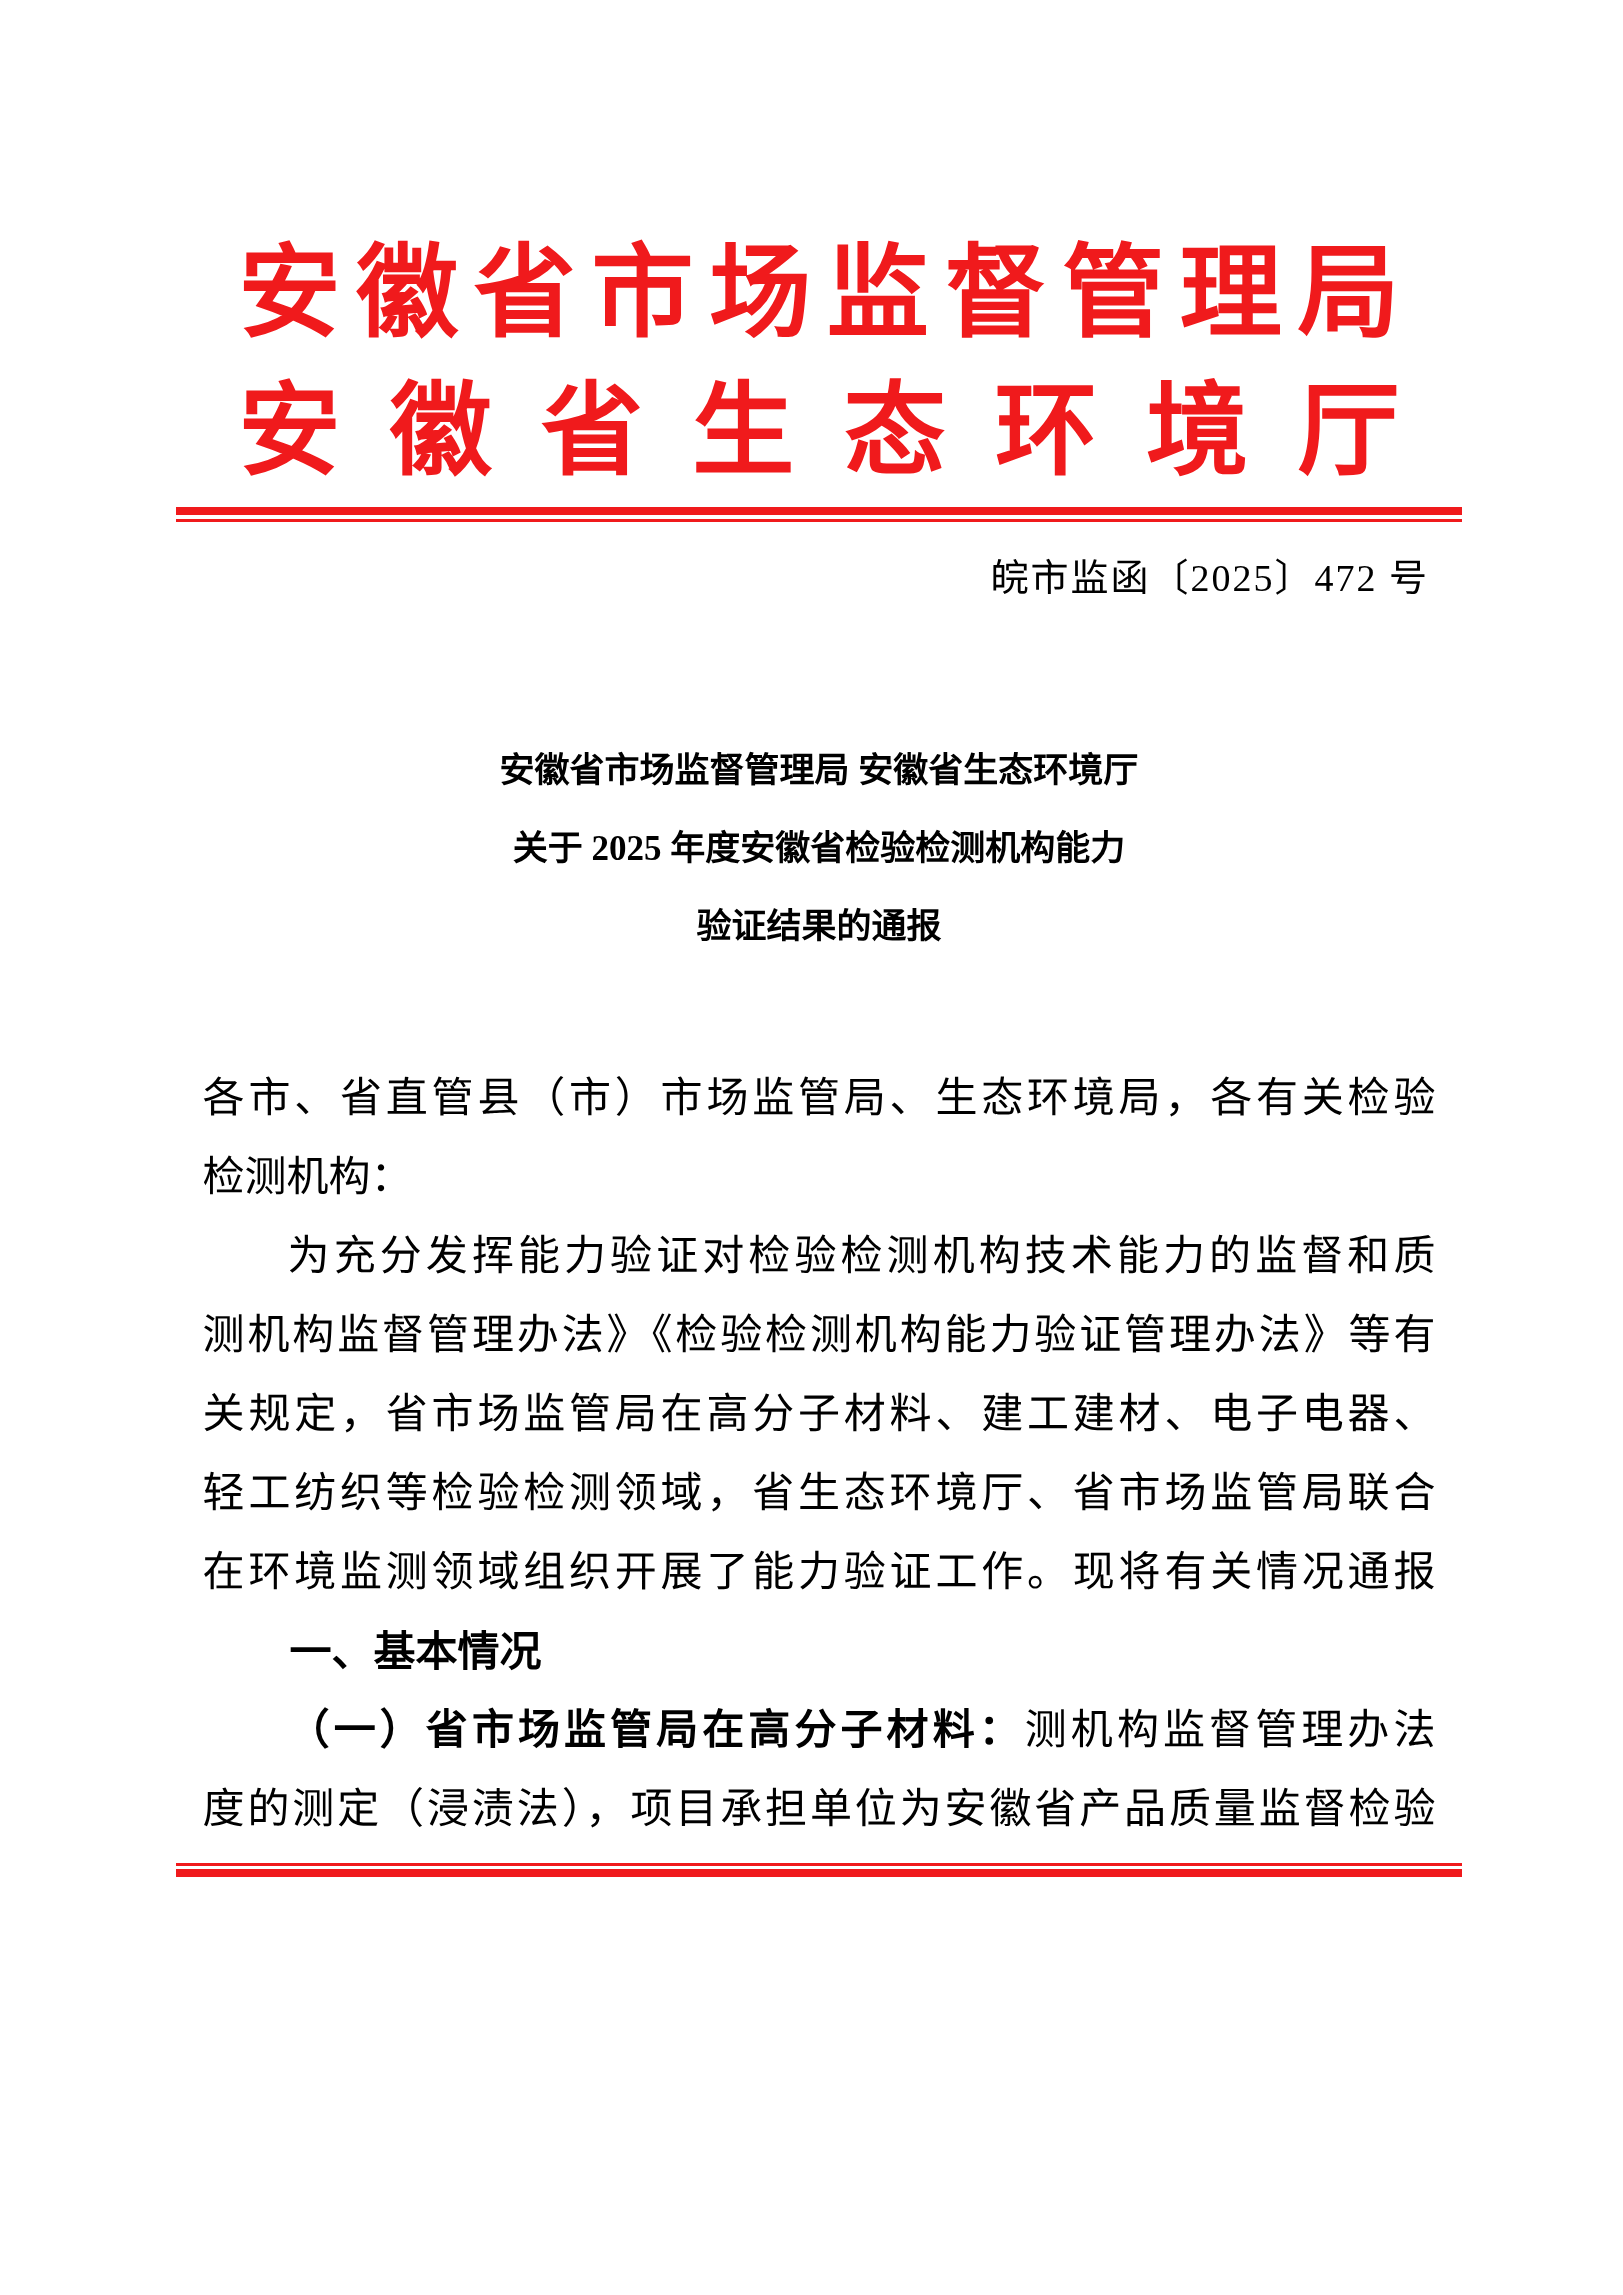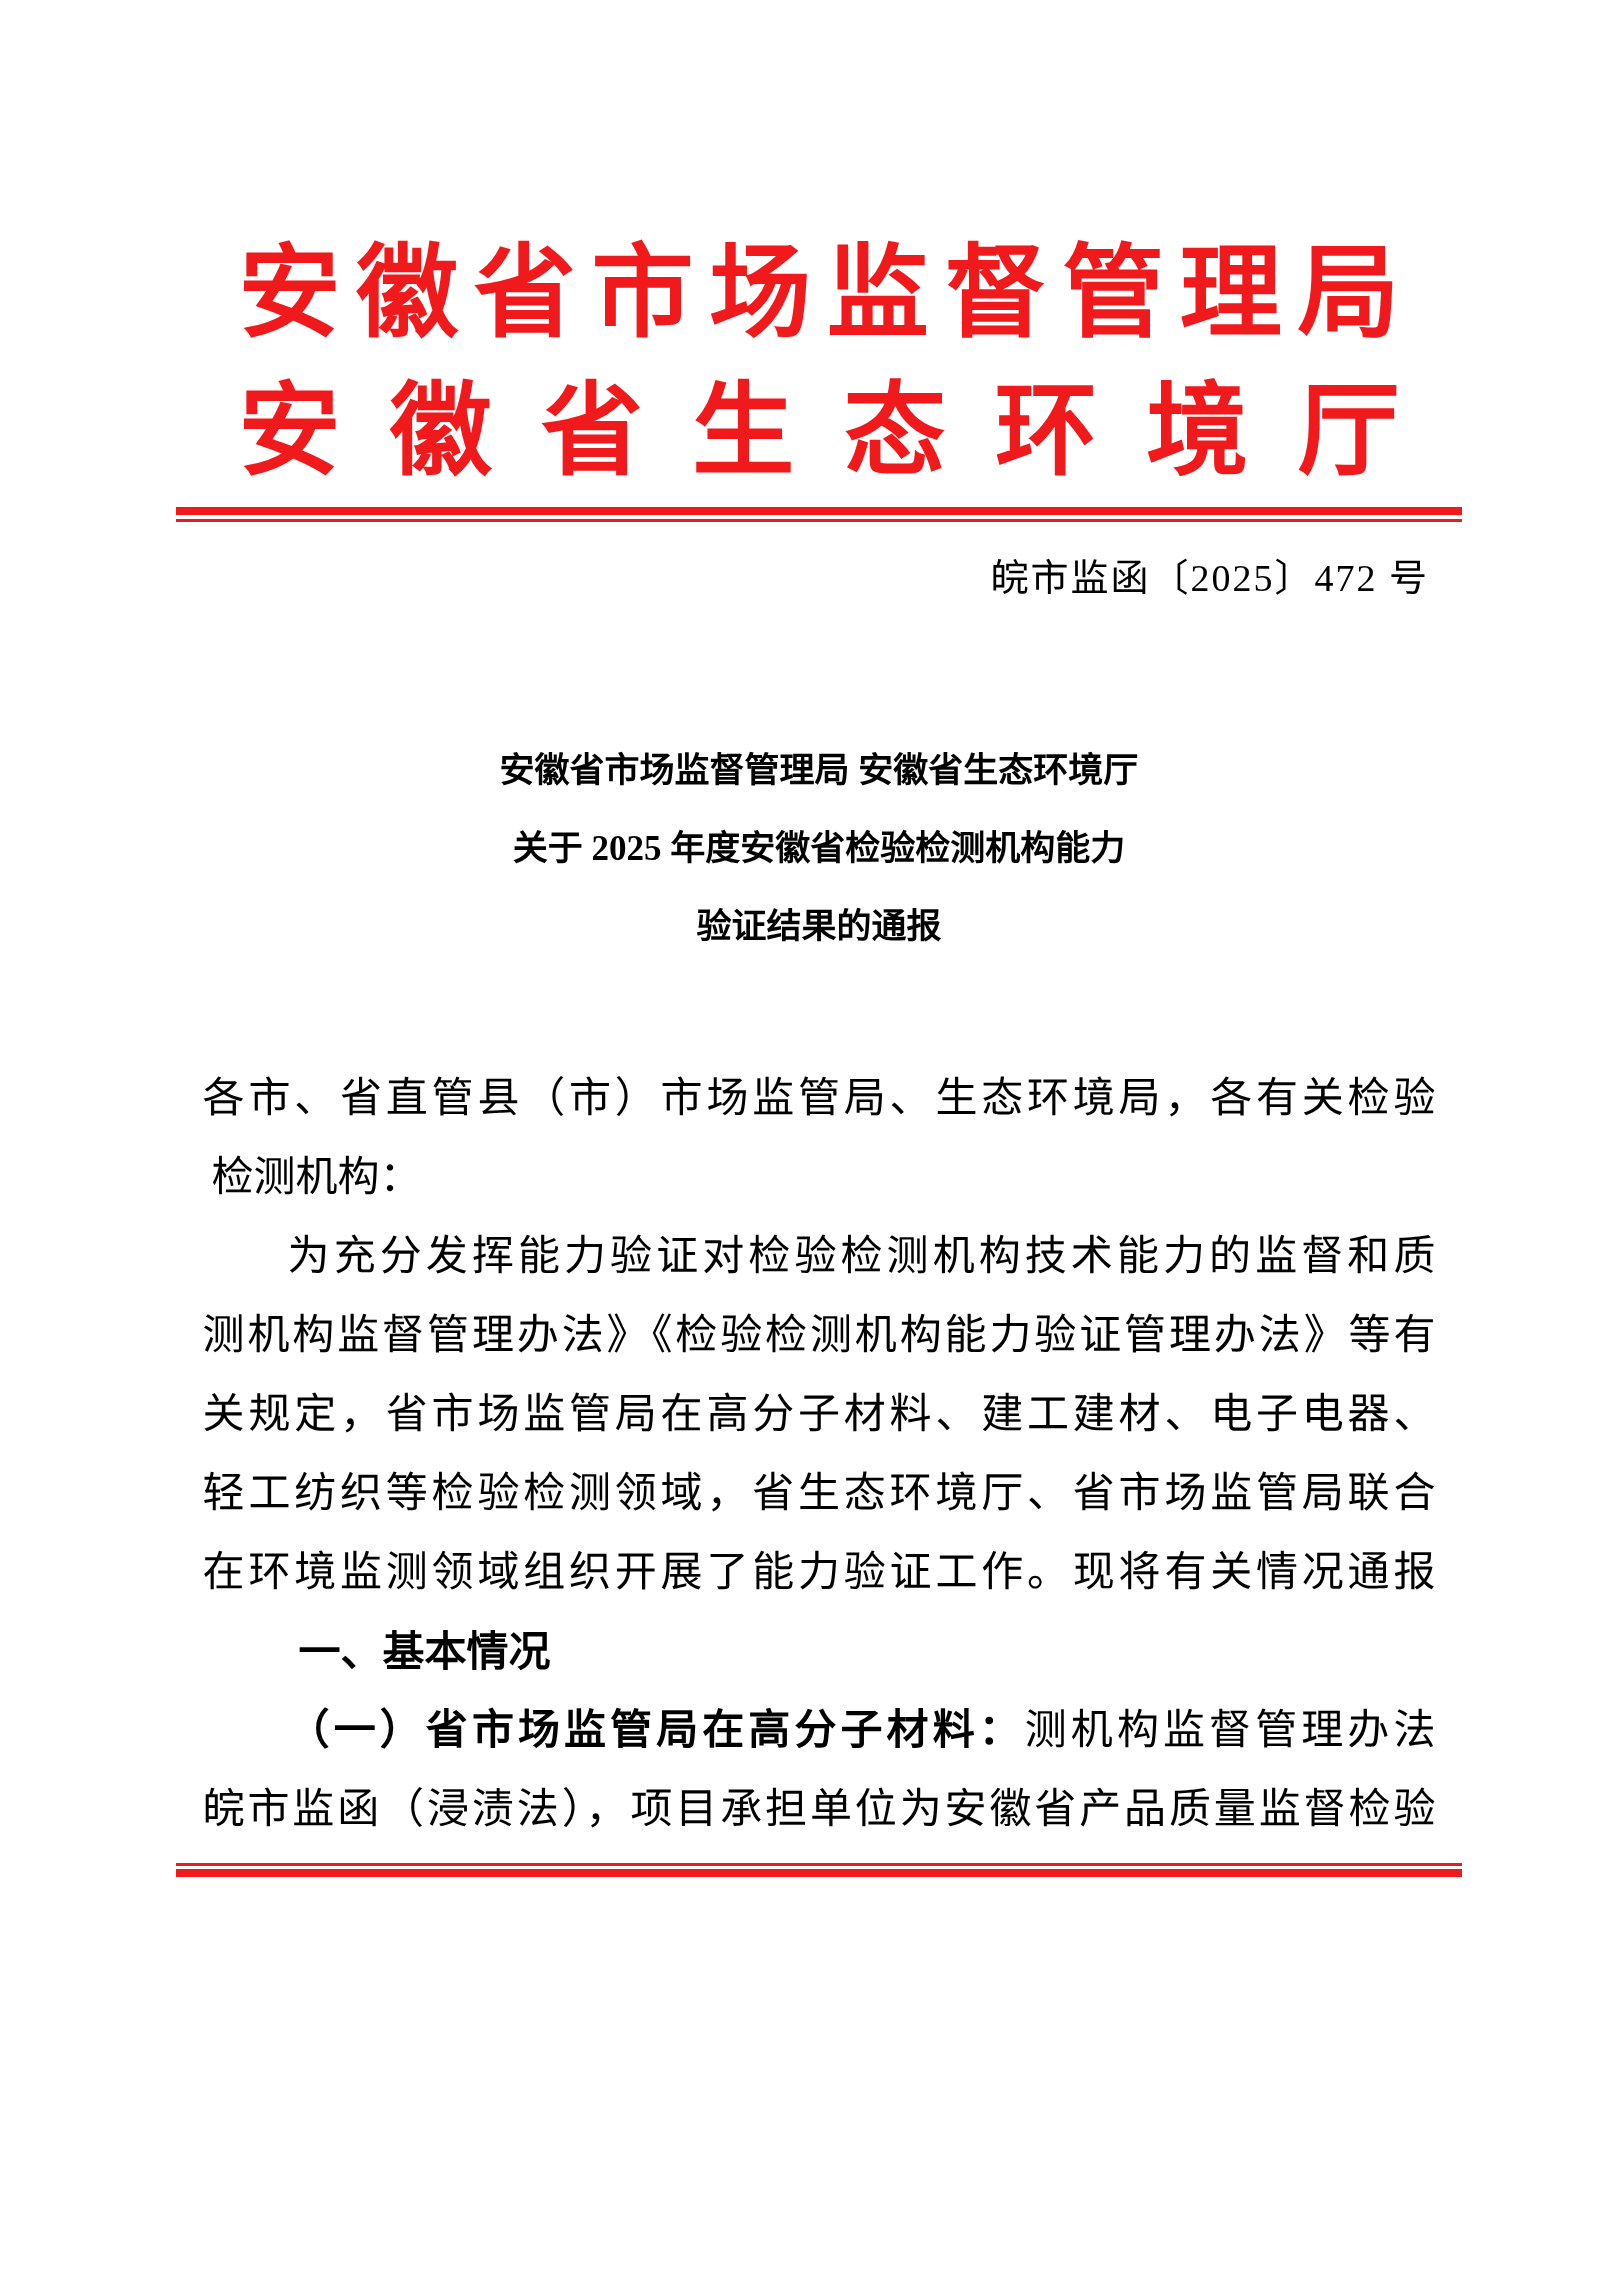--- a/index.html
+++ b/index.html
@@ -70,21 +70,20 @@
     font-size: 42px;
   }
   .body-line {
     line-height: 79px;
     text-align: justify;
     text-align-last: justify;
   }
   .body-line.align-left {
     text-align: right;
     text-align-last: left;
-    margin-left: 9px;
   }
   .indent-2 {
     padding-left: 85px;
   }
   .section-heading {
     font-family: "Liberation Sans", "DejaVu Sans", sans-serif;
     font-weight: bold;
     font-size: 42px;
     padding-left: 87px;
   }
@@ -115,21 +114,21 @@
     <div class="body-block">
       <div class="body-line">各市、省直管县（市）市场监管局、生态环境局，各有关检验</div>
       <div class="body-line align-left">检测机构：</div>
       <div class="body-line indent-2">为充分发挥能力验证对检验检测机构技术能力的监督和质</div>
       <div class="body-line">测机构监督管理办法》《检验检测机构能力验证管理办法》等有</div>
       <div class="body-line">关规定，省市场监管局在高分子材料、建工建材、电子电器、</div>
       <div class="body-line">轻工纺织等检验检测领域，省生态环境厅、省市场监管局联合</div>
       <div class="body-line">在环境监测领域组织开展了能力验证工作。现将有关情况通报</div>
       <div class="body-line align-left section-heading">一、基本情况</div>
       <div class="body-line indent-2"><span class="item-lead">（一）省市场监管局在高分子材料：</span><span>测机构监督管理办法</span></div>
-      <div class="body-line">皖市监函（浸渍法），项目承担单位为安徽省产品质量监督检验</div>
+      <div class="body-line">度的测定（浸渍法），项目承担单位为安徽省产品质量监督检验</div>
     </div>
 
     <div class="rule rule-thin-bottom"></div>
     <div class="rule rule-thick-bottom"></div>
 
   </div>
 </div>
 
 
 </body></html>

